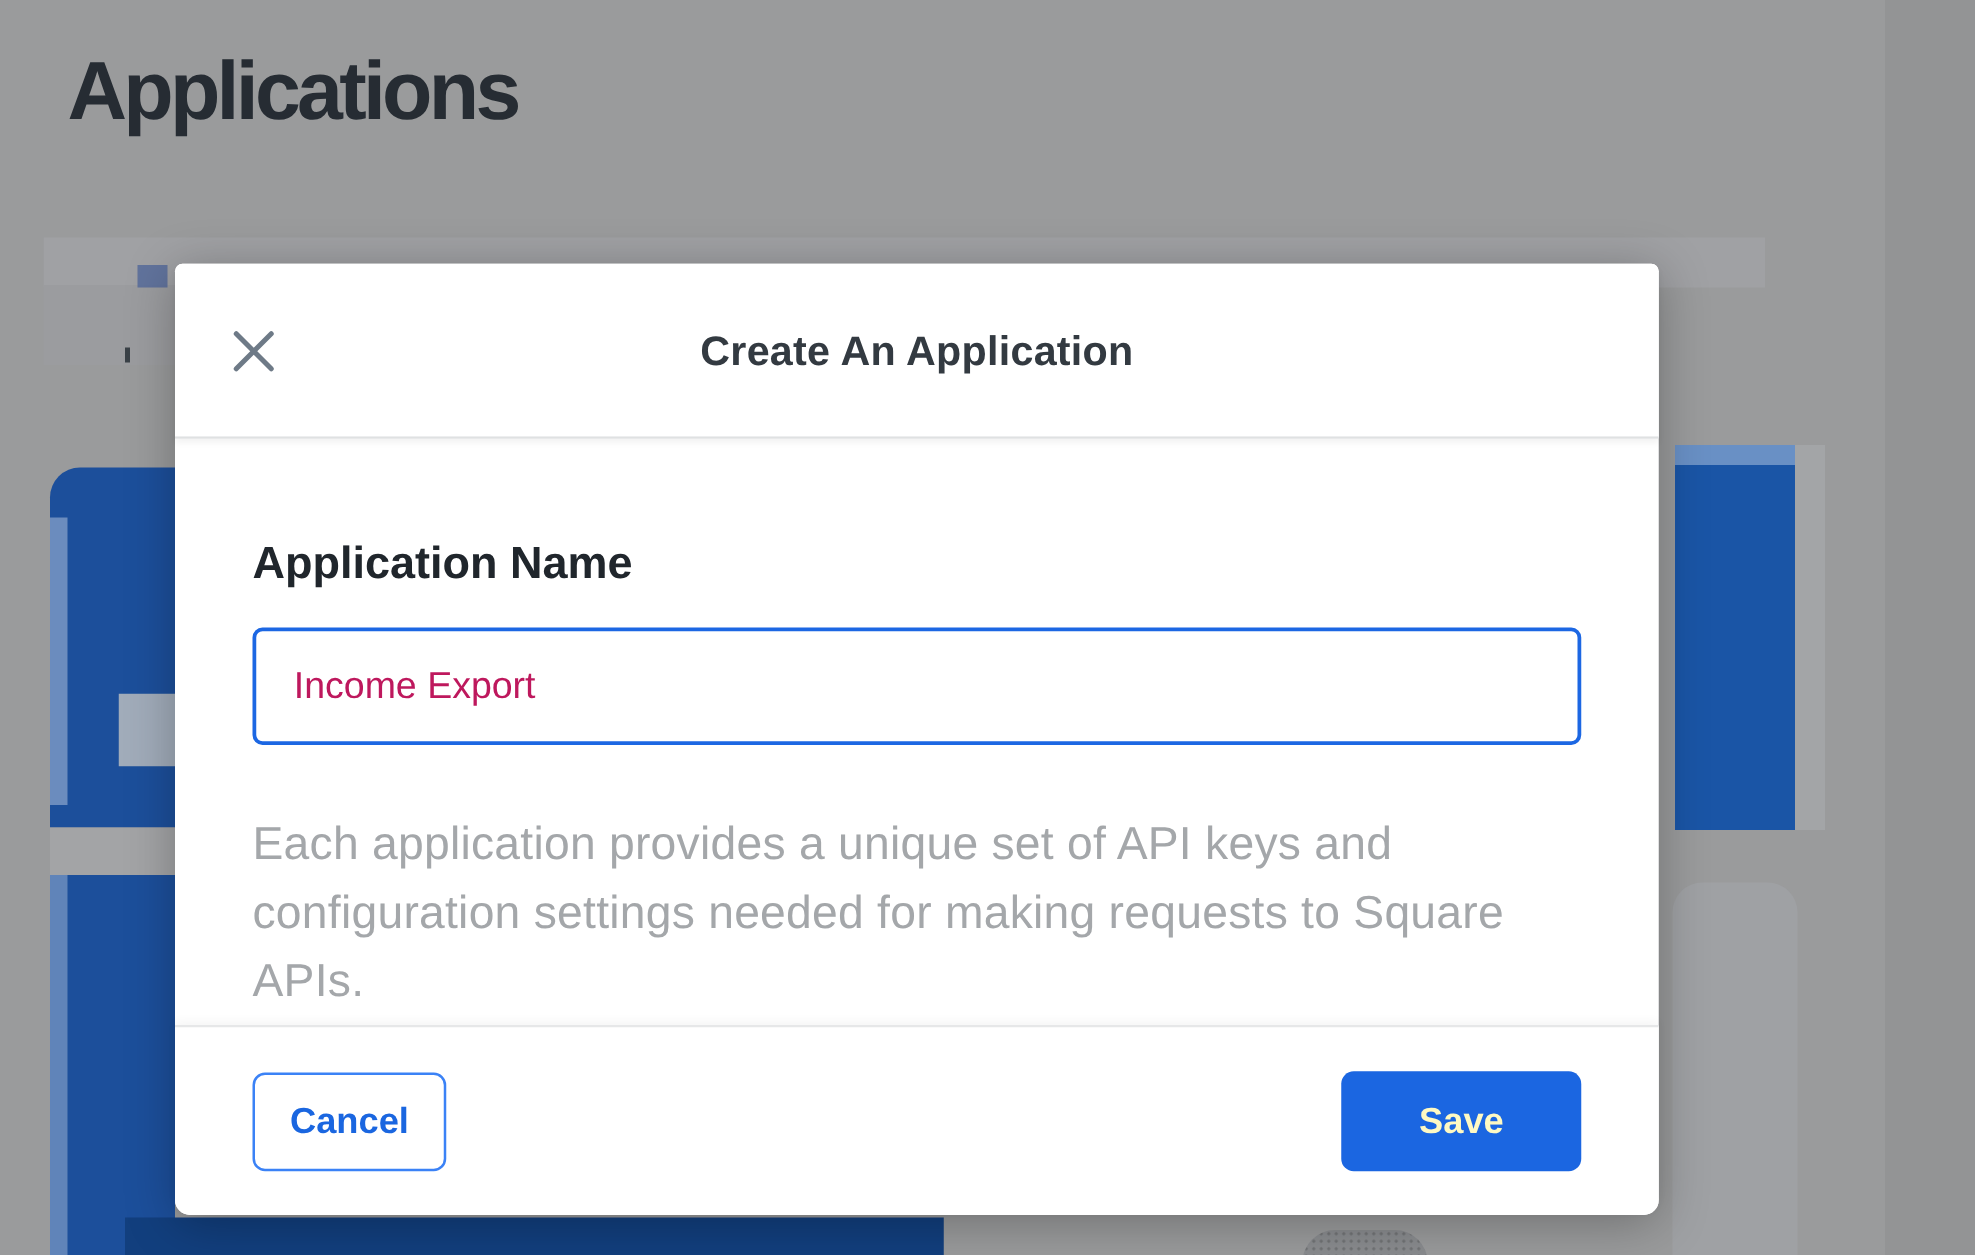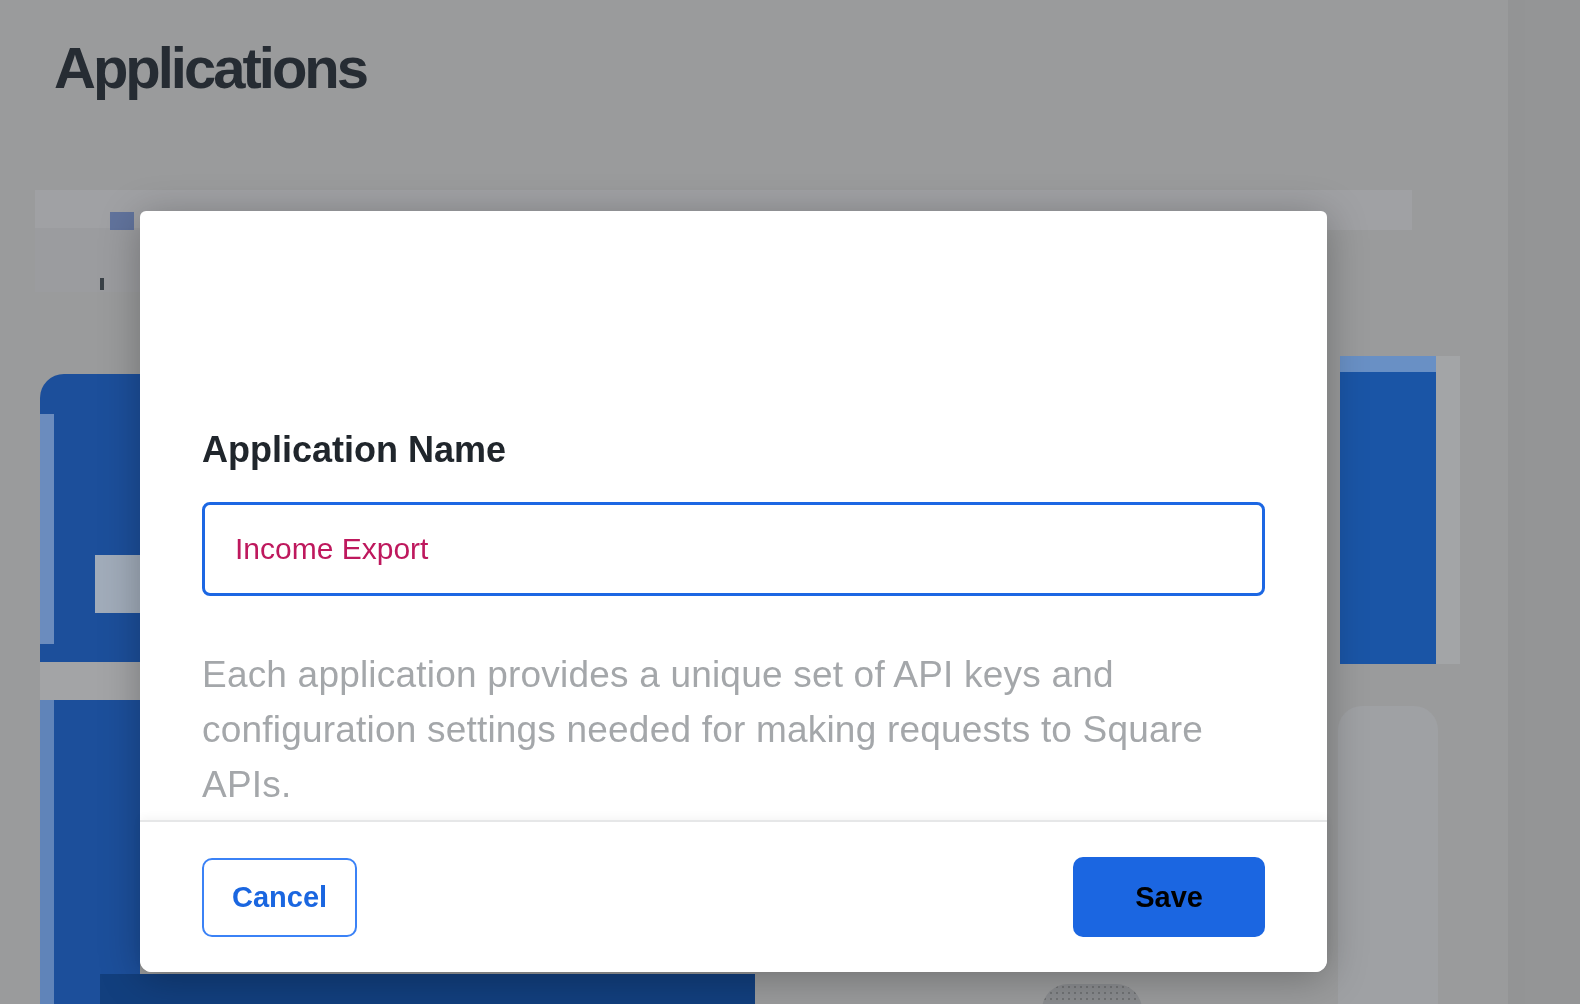--- a/index.html
+++ b/index.html
@@ -18,21 +18,21 @@
         rgba(255,255,255,0.03) 52px 80px, rgba(0,0,0,0.03) 80px 110px),
       repeating-linear-gradient(0deg,
         rgba(255,255,255,0.06) 0 18px, rgba(0,0,0,0.06) 18px 38px,
         rgba(255,255,255,0.02) 38px 58px);
   }
   .abs { position: absolute; }
 
   
   .page-title {
     position: absolute; top: 34px; left: 54px;
-    font-size: 58px; font-weight: 700; letter-spacing: -3px;
+    font-size: 66px; font-weight: 700; letter-spacing: -3px;
     color: #262c33;
   }
 
   
   .blur-band-top     { left: 35px;  top: 190px; width: 1377px; height: 40px;  background: #a0a1a4; }
   .blur-band-left    { left: 35px;  top: 228px; width: 105px;  height: 64px;  background: #9b9c9f; }
   .blur-blue-chip    { left: 110px; top: 212px; width: 24px;   height: 18px;  background: #51689a; opacity: .8; }
   .blur-tick         { left: 100px; top: 278px; width: 4px;    height: 12px;  background: #3a4147; }
 
   .blur-card-left-a  { left: 40px;  top: 374px; width: 100px;  height: 288px; background: #1c4f9b; border-radius: 24px 0 0 0; }
@@ -120,21 +120,21 @@
     border-radius: 10px; cursor: pointer;
   }
   .btn-cancel {
     min-width: 155px; height: 79px;
     background: #ffffff; color: #1a66e0;
     border: 2px solid #3b82f6;
     padding: 0 28px;
   }
   .btn-save {
     min-width: 152px; height: 80px;
-    background: #1b66e1; color: #000000;
+    background: #1b66e1; color: #fef9c3;
     border: none;
     padding: 0 62px;
   }
 </style>
 </head>
 <body>
 
 <h1 class="page-title">Applications</h1>
 
 <div class="abs mosaic blur-band-top"></div>
@@ -150,20 +150,31 @@
 <div class="abs mosaic blur-strip-right"></div>
 <div class="abs blur-strip-right-edge"></div>
 <div class="abs mosaic blur-box-right"></div>
 <div class="abs blur-seam-right"></div>
 
 <div class="abs mosaic blur-band-bottom"></div>
 <div class="abs blur-avatar"></div>
 
 <div class="modal">
 
+  <div class="modal-header">
+    <button class="close-btn" aria-label="Close">
+      <span>
+        <svg width="38" height="38" viewBox="0 0 38 38">
+          <line x1="5" y1="5" x2="33" y2="33" stroke="#6e7a87" stroke-width="4" stroke-linecap="round"></line>
+          <line x1="33" y1="5" x2="5" y2="33" stroke="#6e7a87" stroke-width="4" stroke-linecap="round"></line>
+        </svg>
+      </span>
+    </button>
+    <div class="modal-title">Create An Application</div>
+  </div>
 
   <div class="modal-body">
     <label class="field-label" for="appName">Application Name</label>
     <input id="appName" type="text" class="app-name-input" value="Income Export" style="">
     <div class="helper-text">Each application provides a unique set of API keys and configuration settings needed for making requests to Square APIs.</div>
   </div>
 
   <div class="modal-footer">
     <button class="btn btn-cancel">Cancel</button>
     <button class="btn btn-save">Save</button>

